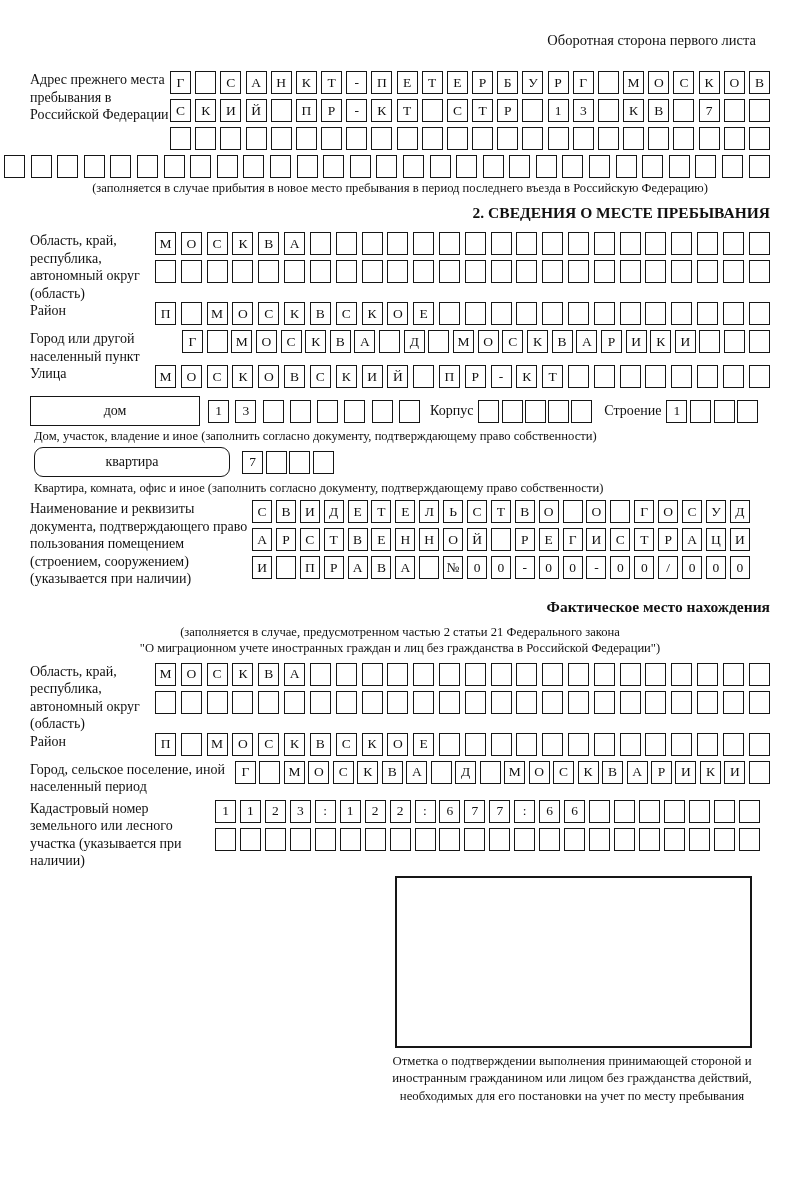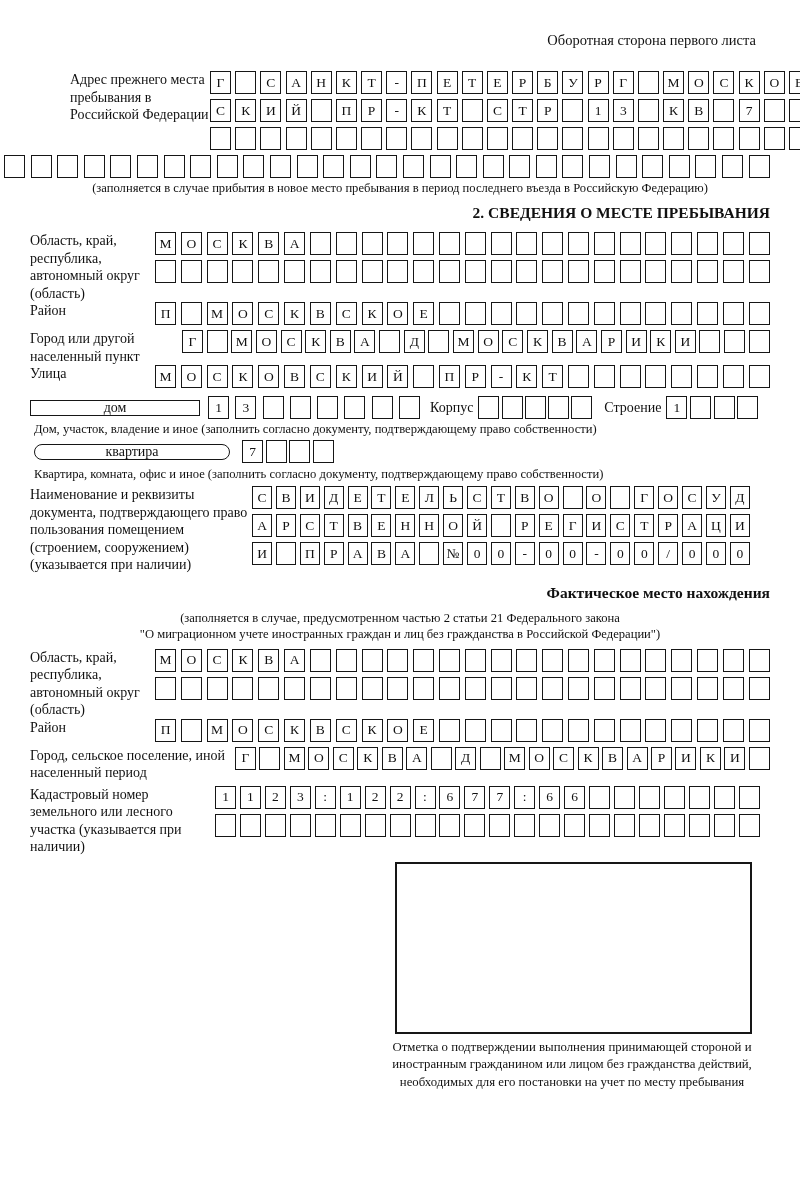--- a/index.html
+++ b/index.html
@@ -23,33 +23,33 @@
     border:1.8px solid #161616;
     display:flex; align-items:center; justify-content:center;
     font-size:13.5px; line-height:1;
   }
   .cell-sm{ width:20px; }
   .note{ font-size:12.6px; line-height:16px; }
   .center{ text-align:center; }
   .sec-title{ font-size:15.5px; font-weight:bold; text-align:right; }
 
   
-  .w-lbl-address{ width:140px;margin-left:40px; }
+  .w-lbl-address{ width:140px; }
   .w-lbl-region{ width:125px; }
   .w-lbl-city1{ width:152px; }
   .w-lbl-doc{ width:222px; }
   .w-lbl-city2{ width:205px; }
   .w-lbl-cad{ width:185px; }
   .w600{ width:600px; } .w615{ width:615px; } .w588{ width:588px; }
   .w498{ width:498px; } .w535{ width:535px; } .w545{ width:545px; }
 
   .fullrow{ width:766px; margin-left:-26px; margin-bottom:2px; }
 
   .labelbox{
-    box-sizing:border-box; border:1.8px solid #161616; height:16px;
+    box-sizing:border-box; border:1.8px solid #161616; height:30px;
     display:flex; align-items:center; justify-content:center;
     font-size:14px; flex:none;
   }
   .house-line{ margin-top:3px; margin-bottom:2px; align-items:center; }
   .inline-lbl{ font-size:14px; flex:none; }
 
   .checkbox{
     width:20px; height:23px; box-sizing:border-box; flex:none;
     border:1.8px solid #161616;
     display:flex; align-items:center; justify-content:center;

